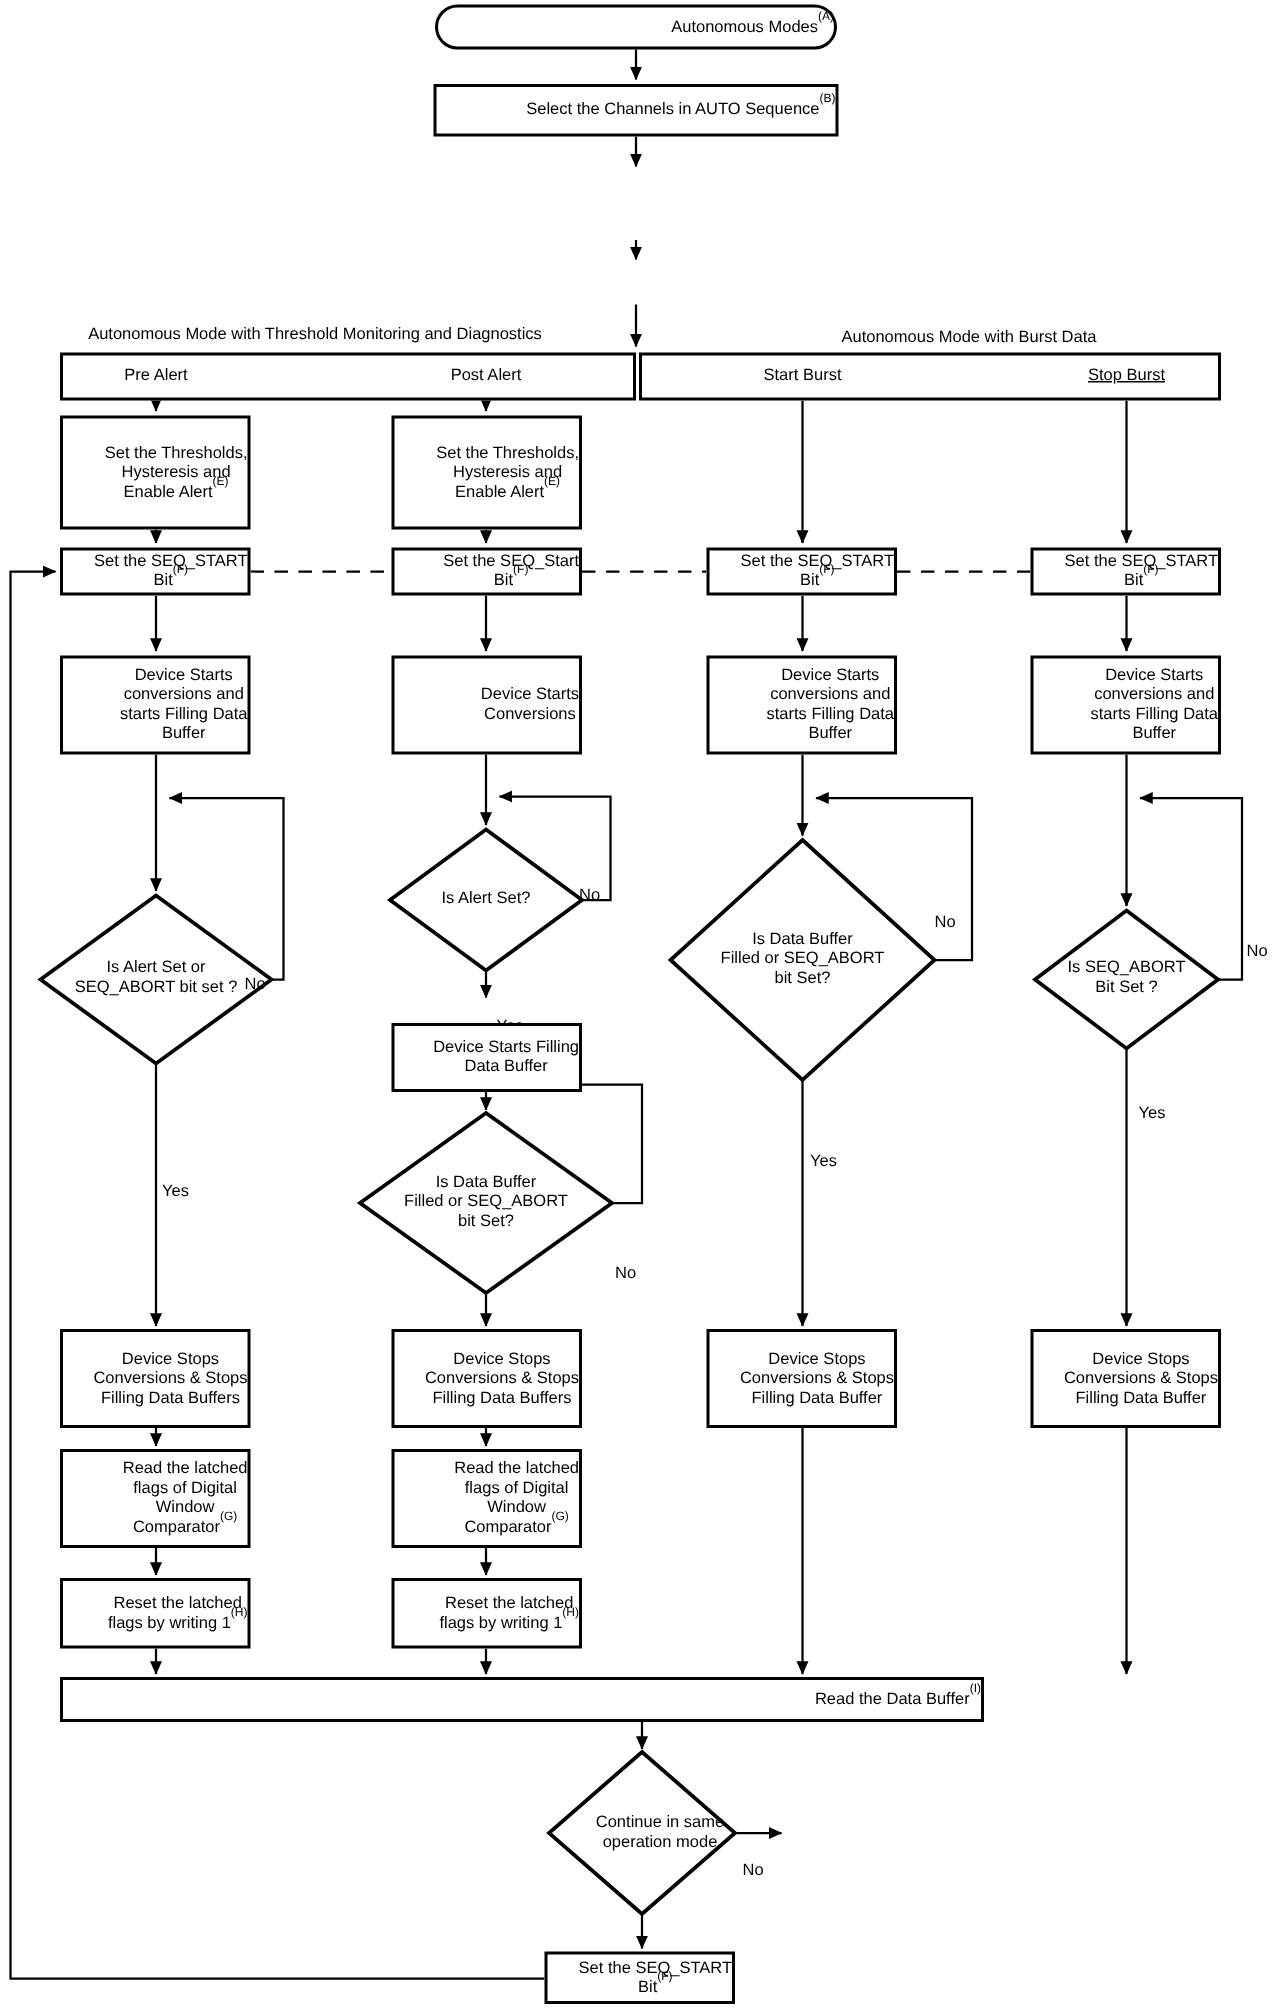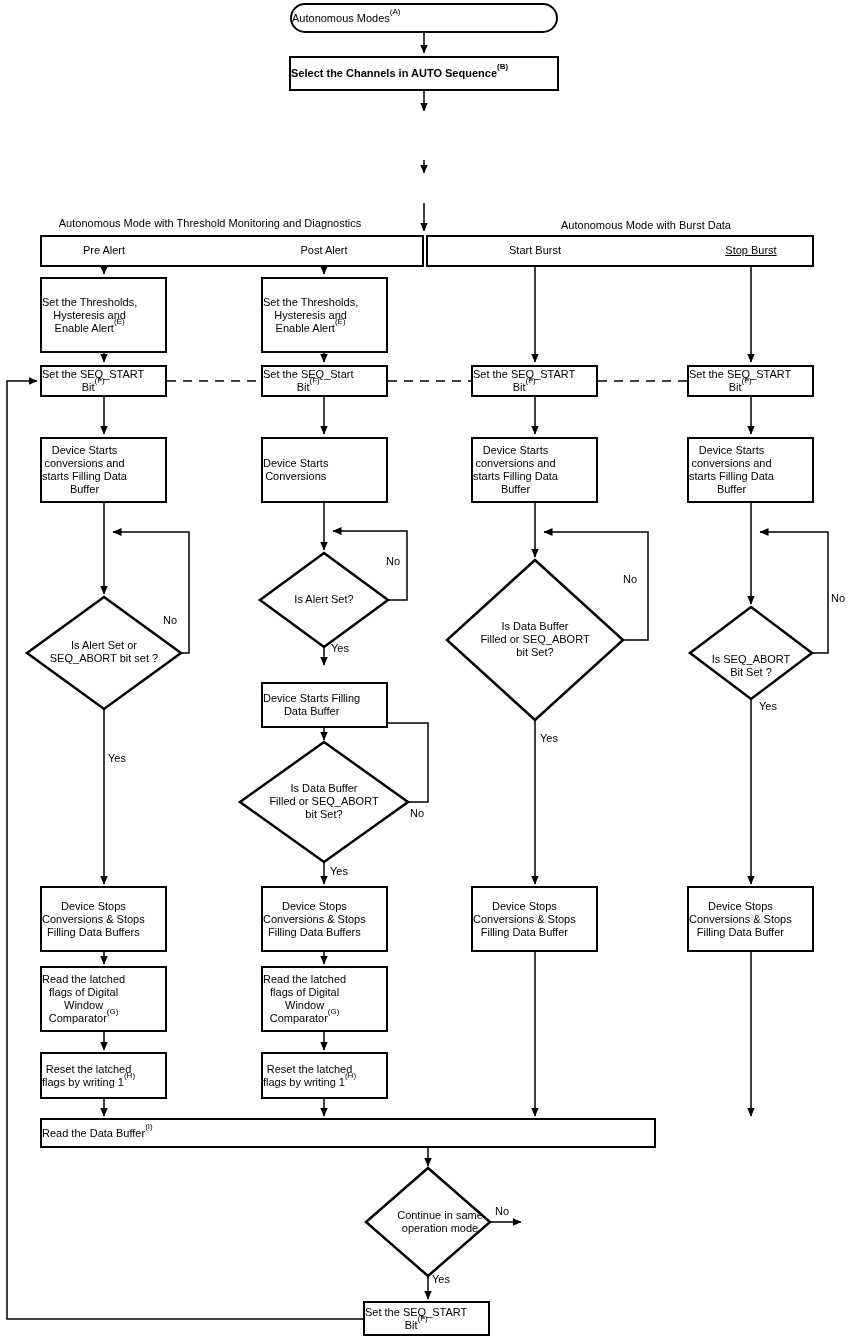--- a/index.html
+++ b/index.html
@@ -3,32 +3,32 @@
 <meta charset="utf-8">
 <style>
   html,body { margin:0; padding:0; background:#fff; }
   .canvas {
     position:relative; width:853px; height:1341px; background:#fff;
     font-family:"Liberation Sans", sans-serif; color:#000; overflow:hidden;
   }
   .layer { position:absolute; left:0; top:0; }
   .box {
     position:absolute; box-sizing:border-box; border:2px solid #000; background:#fff;
-    display:flex; align-items:center; justify-content:flex-start; text-align:center;
+    display:flex; align-items:center; justify-content:flex-end; text-align:center;
     font-size:11px; line-height:13px;
   }
   .pill  { border-radius:17px; }
   .exitpill { border-radius:21px; border-width:3px; }
   .t { white-space:pre-line; }
   sup.s { font-size:8px; line-height:0; position:relative; top:-3px; }
   .dtext {
     position:absolute; text-align:center; font-size:11px; line-height:13px;
     white-space:pre-line; pointer-events:none;
   }
-  .tag { position:absolute; font-size:11px; line-height:13px; }
+  .tag { position:absolute; font-size:11px; line-height:13px;margin-top:36px; }
   .htitle { position:absolute; font-size:11px; line-height:13px; text-align:center; }
   .lane { position:absolute; font-size:11px; line-height:13px; text-align:center; }
 </style>
 </head>
 <body>
 
 <div class="canvas">
 
   <svg class="layer" width="853" height="1341" viewBox="0 0 853 1341">
     <defs>
@@ -103,21 +103,21 @@
       <polygon points="324,742 408,802 324,862 240,802"></polygon>
       <polygon points="535,560 623,640 535,720 447,640"></polygon>
       <polygon points="751,607 812,653 751,699 690,653"></polygon>
       <polygon points="428,1168 490,1222 428,1276 366,1222"></polygon>
     </g>
   </svg>
 
   <div class="box pill" style="left:290px;top:3px;width:268px;height:30px;">
     <div><span class="t">Autonomous Modes</span><sup class="s">(A)</sup></div>
   </div>
-  <div class="box" style="left:289px;top:56px;width:270px;height:35px;font-weight:bold;">
+  <div class="box" style="left:289px;top:56px;width:270px;height:35px;">
     <div><span class="t">Select the Channels in AUTO Sequence</span><sup class="s">(B)</sup></div>
   </div>
 
   <div class="htitle" style="left:50px;top:217px;width:320px;">Autonomous Mode with Threshold Monitoring and Diagnostics</div>
   <div class="htitle" style="left:486px;top:219px;width:320px;">Autonomous Mode with Burst Data</div>
   <div class="box" style="left:40px;top:235px;width:384px;height:32px;"></div>
   <div class="box" style="left:426px;top:235px;width:388px;height:32px;"></div>
   <div class="lane" style="left:44px;top:244px;width:120px;">Pre Alert</div>
   <div class="lane" style="left:264px;top:244px;width:120px;">Post Alert</div>
   <div class="lane" style="left:475px;top:244px;width:120px;text-align:center;">Start Burst</div>
@@ -223,21 +223,21 @@
   <div class="box" style="left:687px;top:365px;width:127px;height:32px;">
     <div><span class="t">Set the SEQ_START
 Bit</span><sup class="s">(F)</sup></div>
   </div>
   <div class="box" style="left:687px;top:437px;width:127px;height:66px;">
     <div><span class="t">Device Starts
 conversions and
 starts Filling Data
 Buffer</span></div>
   </div>
-  <div class="dtext" style="left:691px;top:653px;width:120px;">Is SEQ_ABORT
+  <div class="dtext" style="left:691px;top:639px;width:120px;">Is SEQ_ABORT
 Bit Set ?</div>
   <div class="tag" style="left:831px;top:592px;width:26px;">No</div>
   <div class="tag" style="left:759px;top:700px;width:30px;">Yes</div>
   <div class="box" style="left:687px;top:886px;width:127px;height:66px;">
     <div><span class="t">Device Stops
 Conversions &amp; Stops
 Filling Data Buffer</span></div>
   </div>
 
   <div class="box" style="left:40px;top:1118px;width:616px;height:30px;">

